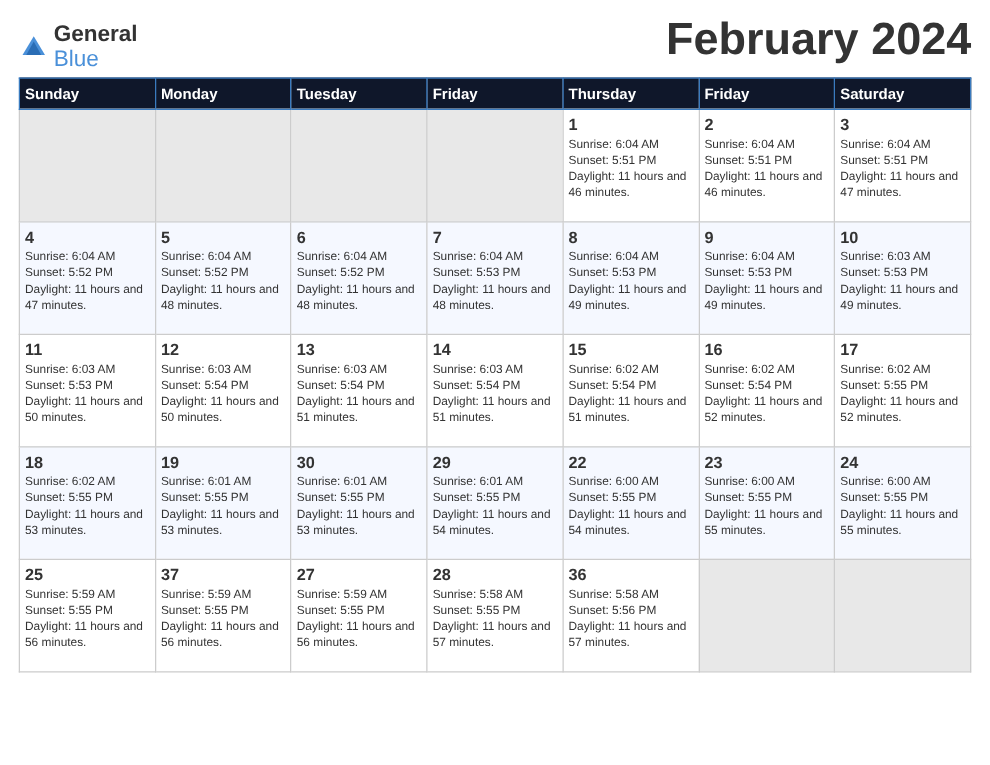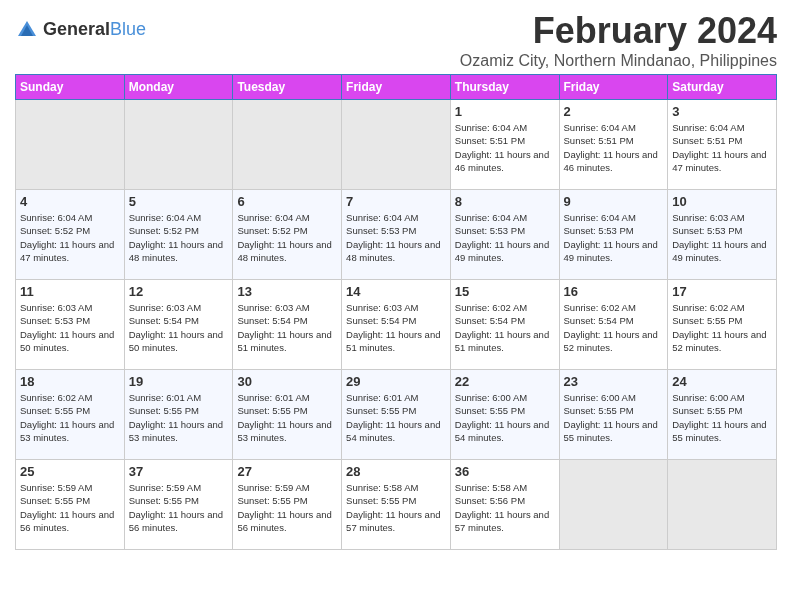--- a/index.html
+++ b/index.html
@@ -16,58 +16,58 @@
       justify-content: space-between;
       margin-bottom: 4px;
     }
     .logo {
       display: flex;
       align-items: center;
       margin-top: 8px;
     }
     .logo-text {
       display: flex;
-      flex-direction: row;
+      flex-direction: column;
       line-height: 1.1;
       justify-content: space-between;
     }
     .logo-general {
       font-size: 18px;
       font-weight: bold;
       color: #333;
     }
     .logo-blue {
       font-size: 18px;
       font-weight: normal;
       color: #4a90d9;
     }
     .logo-icon {
       width: 24px;
       height: 24px;
       margin-right: 4px;
     }
     .title-area {
-      text-align: right;
+      text-align: center;
     }
     .month-title {
       font-size: 36px;
       font-weight: bold;
       color: #333;
     }
     .location-title {
       font-size: 16px;
       color: #555;
     }
     table {
       width: 100%;
       border-collapse: collapse;
       table-layout: fixed;
     }
     thead tr th {
-      background-color: #d946ef;
+      background-color: #0f172a;
       color: #fff;
       font-size: 12px;
       font-weight: bold;
       padding: 5px 4px;
       text-align: left;
       border: 1px solid #3a7bbf;
     }
     tbody tr td {
       border: 1px solid #ccc;
       vertical-align: top;
@@ -105,21 +105,20 @@
       <polygon points="20,5 35,30 5,30" fill="#4a90d9"></polygon>
       <polygon points="20,12 30,30 10,30" fill="#2a6db5"></polygon>
     </svg>
     <div class="logo-text">
       <span class="logo-general">General</span>
       <span class="logo-blue">Blue</span>
     </div>
   </div>
   <div class="title-area">
     <div class="month-title">February 2024</div>
-    <div class="location-title">Ozamiz City, Northern Mindanao, Philippines</div>
   </div>
 </div>
 
 <table>
   <thead>
     <tr>
     <th>Sunday</th>
         <th>Monday</th>
         <th>Tuesday</th>
         <th>Friday</th>

